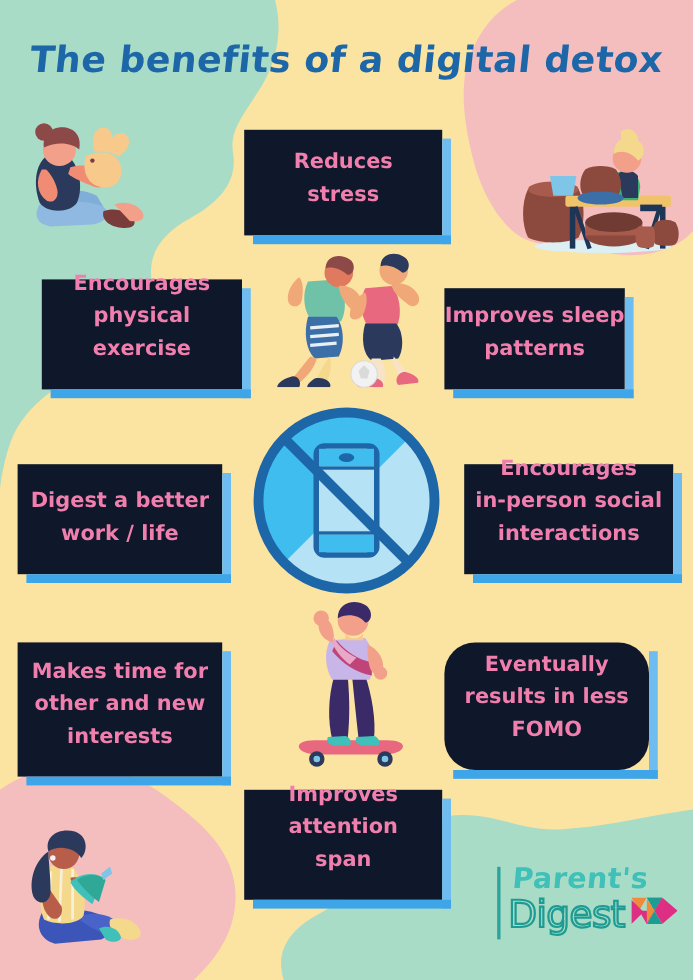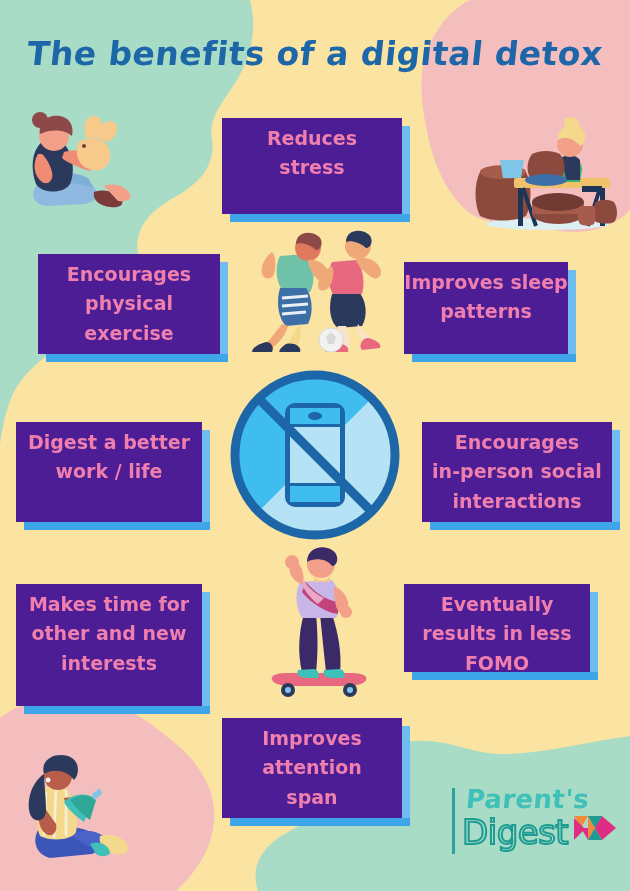--- a/index.html
+++ b/index.html
@@ -30,32 +30,32 @@
     letter-spacing:.4px;
     color:#1D67A8;
     white-space:nowrap;
     transform:skewX(-6deg);
   }
 
   
   .box{
     position:absolute;
     box-sizing:border-box;
-    background:#4c1d95;
+    background:#0f172a;
     display:flex;
     flex-direction:column;
     align-items:center;
-    justify-content:flex-start;
+    justify-content:flex-end;
     text-align:center;
     color:#F07FAE;
     font-family:"DejaVu Sans", sans-serif;
     font-weight:bold;
     font-size:19px;
     line-height:1.55;
-    padding:6px 10px;
+    padding:22px 10px;
   }
   .box .shadow-b{
     position:absolute;
     left:8px; right:-8px; bottom:-8px;
     height:8px;
     background:#3DA5E8;
   }
   .box .shadow-r{
     position:absolute;
     top:8px; right:-8px; bottom:-8px;
@@ -365,21 +365,21 @@
   <div class="box" style="left:16px;top:584px;width:186px;height:122px;">
     <div class="shadow-r"></div>
     <div class="shadow-b"></div>
     <div class="lines">
       <div>Makes time for</div>
       <div>other and new</div>
       <div>interests</div>
     </div>
   </div>
 
-  <div class="box" style="left:404px;top:584px;width:186px;height:88px;">
+  <div class="box" style="left:404px;top:584px;width:186px;height:116px;border-radius:28px;">
     <div class="shadow-r"></div>
     <div class="shadow-b"></div>
     <div class="lines">
       <div>Eventually</div>
       <div>results in less</div>
       <div>FOMO</div>
     </div>
   </div>
 
   <div class="box" style="left:222px;top:718px;width:180px;height:100px;">

